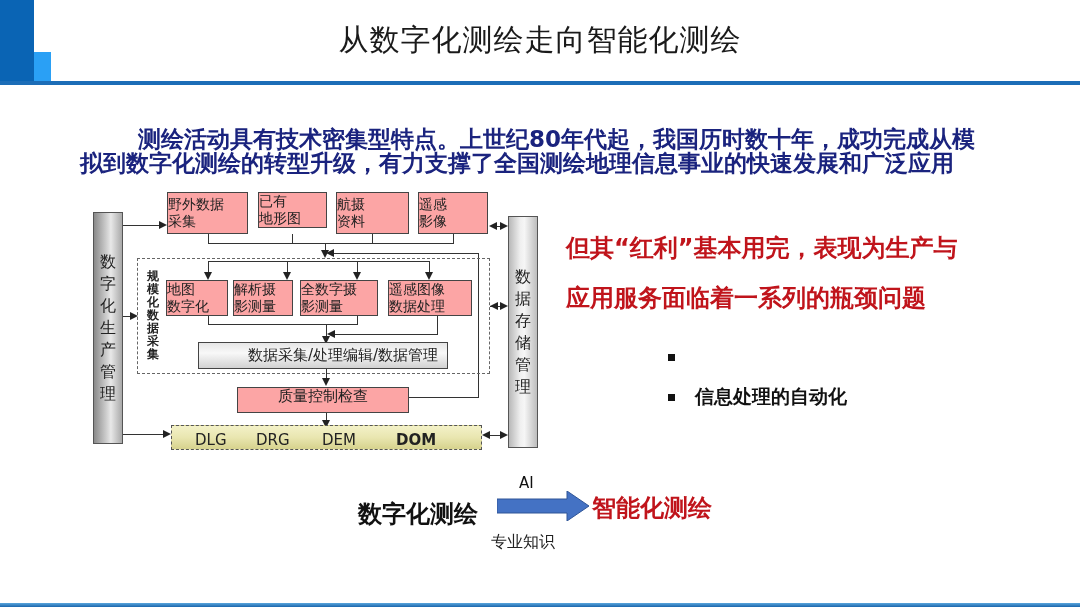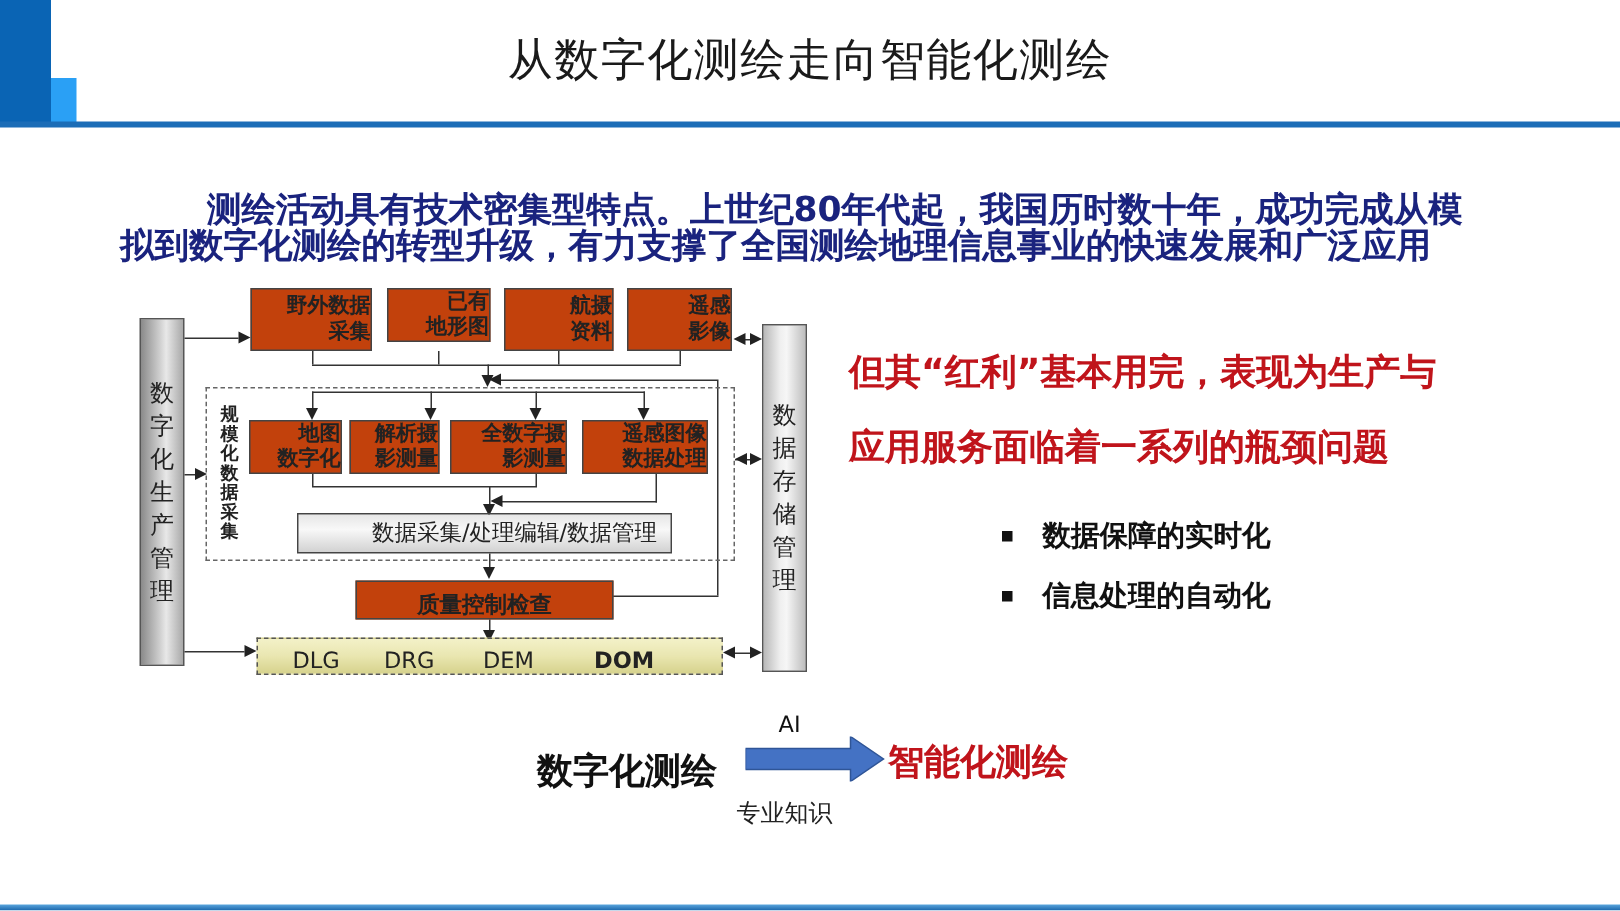--- a/index.html
+++ b/index.html
@@ -8,22 +8,22 @@
   .abs { position:absolute; }
   
   .hdr-dark { left:0; top:0; width:34px; height:82px; background:#0a64b4; }
   .hdr-light { left:34px; top:52px; width:17px; height:30px; background:#2aa0f5; }
   .hdr-line { left:0; top:81px; width:1080px; height:4px; background:#1c6db7; }
   .title { left:0; width:1080px; top:20px; text-align:center; font-size:30px; color:#1a1a1a; letter-spacing:1px; }
   .footer-line { left:0; top:603px; width:1080px; height:4px; background:linear-gradient(#5aa6dd,#1b66ac); }
   
   .intro { color:#1a237e; font-weight:bold; font-size:23px; white-space:nowrap; }
   
-  .box { border:1.3px solid #444; background:#c2410c; font-size:14px; color:#222; text-align:center; line-height:17px;
-         display:flex; align-items:flex-end; justify-content:center; box-sizing:border-box;font-weight:bold; }
+  .box { border:1.3px solid #444; background:#fca5a5; font-size:14px; color:#222; text-align:center; line-height:17px;
+         display:flex; align-items:flex-start; justify-content:center; box-sizing:border-box; }
   .bar { box-sizing:border-box; border:1px solid #555;
          background:linear-gradient(90deg,#8a8a8a,#cfcfcf 45%,#e8e8e8 60%,#a9a9a9);
          display:flex; flex-direction:column; align-items:center; justify-content:center; font-size:16px; color:#222; line-height:22px; }
   .bar2 { background:linear-gradient(90deg,#b8b8b8,#efefef 40%,#f6f6f6 55%,#bdbdbd); }
   .dash { border:1.2px dashed #666; box-sizing:border-box; }
   .line { background:#333; }
   .arrow-r, .arrow-d, .arrow-l { position:absolute; width:0; height:0; }
   .arrow-d { border-left:4px solid transparent; border-right:4px solid transparent; border-top:8px solid #222; }
   .arrow-r { border-top:4px solid transparent; border-bottom:4px solid transparent; border-left:8px solid #222; }
   .arrow-l { border-top:4px solid transparent; border-bottom:4px solid transparent; border-right:8px solid #222; }
@@ -183,21 +183,20 @@
   <div class="arrow-l" style="left:489px; top:222px;"></div>
   <div class="arrow-r" style="left:500px; top:222px;"></div>
 </div>
 
 <div class="abs red" style="left:566px; top:232px;">但其“红利”基本用完，表现为生产与</div>
 <div class="abs red" style="left:566px; top:282px;">应用服务面临着一系列的瓶颈问题</div>
 
 <div class="abs" style="left:668px; top:337px;">
   <div class="bullet-row" style="height:40px;">
     <span class="sq"></span>
-    <span>数据保障的实时化</span>
   </div>
   <div class="bullet-row" style="height:40px;">
     <span class="sq"></span>
     <span>信息处理的自动化</span>
   </div>
 </div>
 
 <div class="abs from" style="left:358px; top:498px;">数字化测绘</div>
 <div class="abs" style="left:519px; top:474px; font-size:15px; color:#111;">AI</div>
 <svg class="abs" style="left:497px; top:491px;" width="96" height="30">

